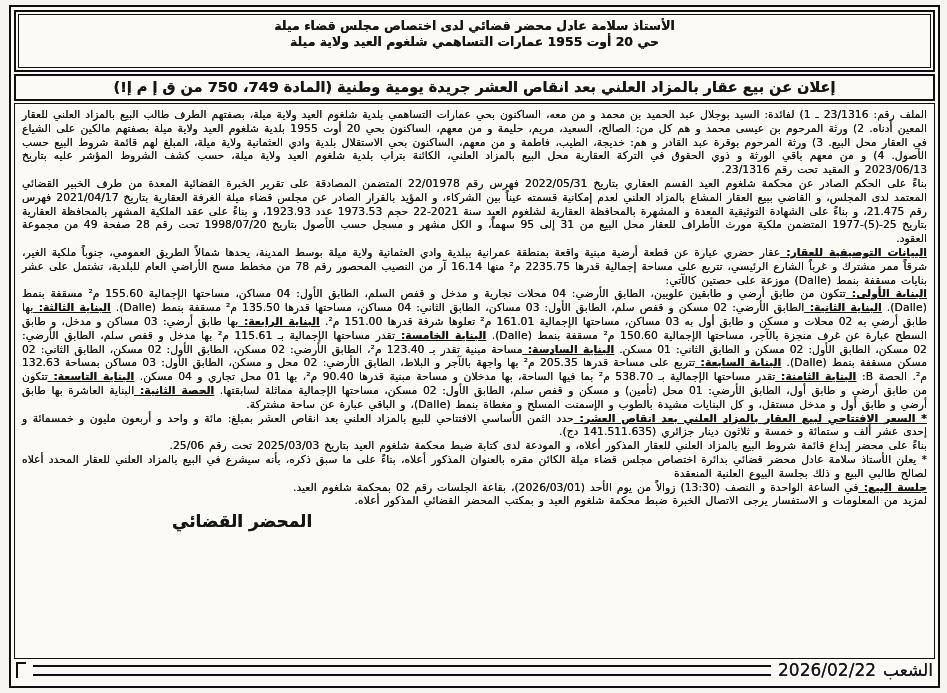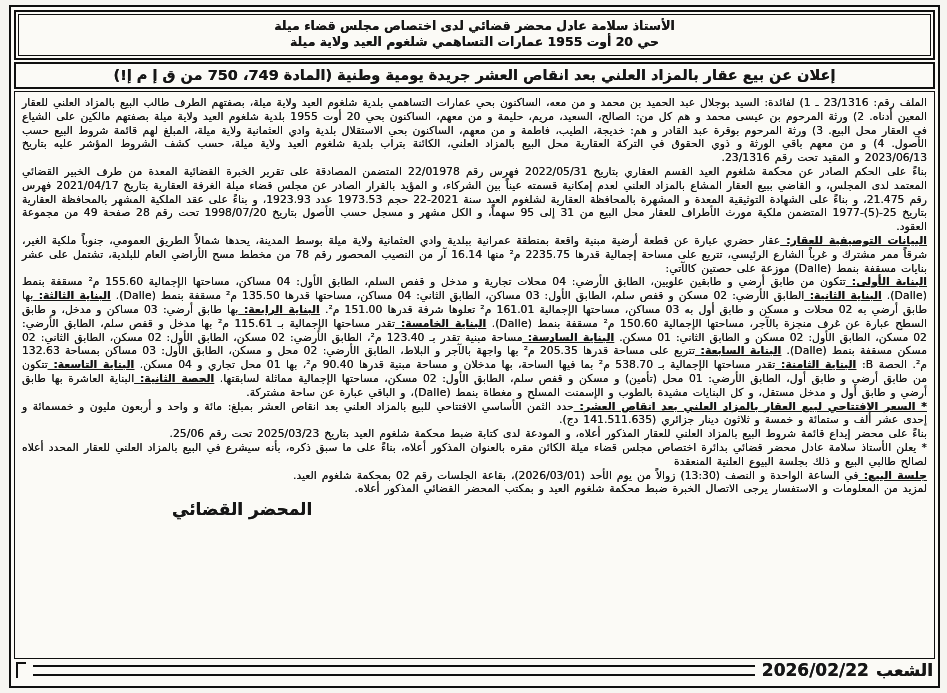--- a/index.html
+++ b/index.html
@@ -11,21 +11,21 @@
   }
   .outer-frame{
     position:absolute;left:9px;top:5px;right:7px;bottom:5px;
     border:2px solid #0f0f0f;background:#fbfaf6;
     display:flex;flex-direction:column;
   }
   .header-box{
     margin:3px 3px 2px;border:2px solid #0f0f0f;padding:2px;
   }
   .header-box-inner{
-    border:1px solid #0f0f0f;text-align:center;padding:3px 4px 5px;
+    border:1px solid #0f0f0f;text-align:center;padding:3px 4px 17px;
   }
   .header-line{
     font-weight:bold;font-size:12.5px;line-height:16px;
     text-shadow:0 0 .4px #222;
   }
   .title-box{
     margin:0 3px 2px;border:2px solid #0f0f0f;
     text-align:center;font-weight:bold;font-size:14.5px;
     padding:3px 18px 4px;letter-spacing:.2px;
     text-shadow:0 0 .5px #222;
@@ -44,21 +44,21 @@
   .signature-line{
     font-weight:bold;font-size:17px;text-align:left;
     padding:3px 0 2px 150px;direction:rtl;
     text-shadow:0 0 .4px #222;
   }
   .footer-row{
     position:absolute;bottom:4px;right:5px;left:5px;height:24px;
     display:flex;direction:rtl;align-items:center;gap:7px;
   }
   .footer-text{
-    font-weight:bold;font-size:17px;white-space:nowrap;
+    font-weight:normal;font-size:17px;white-space:nowrap;
     text-shadow:0 0 .5px #111;
   }
   .footer-rule{
     flex:1;height:7px;
     border-top:2.5px solid #0f0f0f;border-bottom:2.5px solid #0f0f0f;
   }
   .footer-endcap{
     width:8px;height:14px;
     border-left:2.5px solid #0f0f0f;border-top:2.5px solid #0f0f0f;
   }
@@ -77,21 +77,21 @@
 
   <div class="title-box">إعلان عن بيع عقار بالمزاد العلني بعد انقاص العشر جريدة يومية وطنية (المادة 749، 750 من ق إ م إ!)</div>
 
   <div class="body-box">
     <div>
         <div class="para"><span class="b">الملف رقم: 23/1316 ـ </span><span>1) لفائدة: السيد بوجلال عبد الحميد بن محمد و من معه، الساكنون بحي عمارات التساهمي بلدية شلغوم العيد ولاية ميلة، بصفتهم الطرف طالب البيع بالمزاد العلني للعقار المعين أدناه. 2) ورثة المرحوم بن عيسى محمد و هم كل من: الصالح، السعيد، مريم، حليمة و من معهم، الساكنون بحي 20 أوت 1955 بلدية شلغوم العيد ولاية ميلة بصفتهم مالكين على الشياع في العقار محل البيع. 3) ورثة المرحوم بوقرة عبد القادر و هم: خديجة، الطيب، فاطمة و من معهم، الساكنون بحي الاستقلال بلدية وادي العثمانية ولاية ميلة، المبلغ لهم قائمة شروط البيع حسب الأصول. 4) و من معهم باقي الورثة و ذوي الحقوق في التركة العقارية محل البيع بالمزاد العلني، الكائنة بتراب بلدية شلغوم العيد ولاية ميلة، حسب كشف الشروط المؤشر عليه بتاريخ 2023/06/13 و المقيد تحت رقم 23/1316.</span></div>
         <div class="para"><span>بناءً على الحكم الصادر عن محكمة شلغوم العيد القسم العقاري بتاريخ 2022/05/31 فهرس رقم 22/01978 المتضمن المصادقة على تقرير الخبرة القضائية المعدة من طرف الخبير القضائي المعتمد لدى المجلس، و القاضي ببيع العقار المشاع بالمزاد العلني لعدم إمكانية قسمته عيناً بين الشركاء، و المؤيد بالقرار الصادر عن مجلس قضاء ميلة الغرفة العقارية بتاريخ 2021/04/17 فهرس رقم 21.475، و بناءً على الشهادة التوثيقية المعدة و المشهرة بالمحافظة العقارية لشلغوم العيد سنة 2021-22 حجم 1973.53 عدد 1923.93، و بناءً على عقد الملكية المشهر بالمحافظة العقارية بتاريخ 25-(5)-1977 المتضمن ملكية مورث الأطراف للعقار محل البيع من 31 إلى 95 سهماً، و الكل مشهر و مسجل حسب الأصول بتاريخ 1998/07/20 تحت رقم 28 صفحة 49 من مجموعة العقود.</span></div>
         <div class="para"><span class="u">البيانات التوصيفية للعقار: </span><span>عقار حضري عبارة عن قطعة أرضية مبنية واقعة بمنطقة عمرانية ببلدية وادي العثمانية ولاية ميلة بوسط المدينة، يحدها شمالاً الطريق العمومي، جنوباً ملكية الغير، شرقاً ممر مشترك و غرباً الشارع الرئيسي، تتربع على مساحة إجمالية قدرها 2235.75 م² منها 16.14 آر من النصيب المحصور رقم 78 من مخطط مسح الأراضي العام للبلدية، تشتمل على عشر بنايات مسقفة بنمط (Dalle) موزعة على حصتين كالآتي:</span></div>
         <div class="para"><span class="u">البناية الأولى: </span><span>تتكون من طابق أرضي و طابقين علويين، الطابق الأرضي: 04 محلات تجارية و مدخل و قفص السلم، الطابق الأول: 04 مساكن، مساحتها الإجمالية 155.60 م² مسقفة بنمط (Dalle). </span><span class="u">البناية الثانية: </span><span>الطابق الأرضي: 02 مسكن و قفص سلم، الطابق الأول: 03 مساكن، الطابق الثاني: 04 مساكن، مساحتها قدرها 135.50 م² مسقفة بنمط (Dalle). </span><span class="u">البناية الثالثة: </span><span>بها طابق أرضي به 02 محلات و مسكن و طابق أول به 03 مساكن، مساحتها الإجمالية 161.01 م² تعلوها شرفة قدرها 151.00 م². </span><span class="u">البناية الرابعة: </span><span>بها طابق أرضي: 03 مساكن و مدخل، و طابق السطح عبارة عن غرف منجزة بالآجر، مساحتها الإجمالية 150.60 م² مسقفة بنمط (Dalle). </span><span class="u">البناية الخامسة: </span><span>تقدر مساحتها الإجمالية بـ 115.61 م² بها مدخل و قفص سلم، الطابق الأرضي: 02 مسكن، الطابق الأول: 02 مسكن و الطابق الثاني: 01 مسكن. </span><span class="u">البناية السادسة: </span><span>مساحة مبنية تقدر بـ 123.40 م²، الطابق الأرضي: 02 مسكن، الطابق الأول: 02 مسكن، الطابق الثاني: 02 مسكن مسقفة بنمط (Dalle). </span><span class="u">البناية السابعة: </span><span>تتربع على مساحة قدرها 205.35 م² بها واجهة بالآجر و البلاط، الطابق الأرضي: 02 محل و مسكن، الطابق الأول: 03 مساكن بمساحة 132.63 م². </span><span class="b">الحصة B: </span><span class="u">البناية الثامنة: </span><span>تقدر مساحتها الإجمالية بـ 538.70 م² بما فيها الساحة، بها مدخلان و مساحة مبنية قدرها 90.40 م²، بها 01 محل تجاري و 04 مسكن. </span><span class="u">البناية التاسعة: </span><span>تتكون من طابق أرضي و طابق أول، الطابق الأرضي: 01 محل (تأمين) و مسكن و قفص سلم، الطابق الأول: 02 مسكن، مساحتها الإجمالية مماثلة لسابقتها. </span><span class="u">الحصة الثانية: </span><span>البناية العاشرة بها طابق أرضي و طابق أول و مدخل مستقل، و كل البنايات مشيدة بالطوب و الإسمنت المسلح و مغطاة بنمط (Dalle)، و الباقي عبارة عن ساحة مشتركة.</span></div>
         <div class="para"><span class="u">* السعر الافتتاحي لبيع العقار بالمزاد العلني بعد انقاص العشر: </span><span>حدد الثمن الأساسي الافتتاحي للبيع بالمزاد العلني بعد انقاص العشر بمبلغ: مائة و واحد و أربعون مليون و خمسمائة و إحدى عشر ألف و ستمائة و خمسة و ثلاثون دينار جزائري </span><span class="b">(141.511.635 دج).</span></div>
-        <div class="para"><span>بناءً على محضر إيداع قائمة شروط البيع بالمزاد العلني للعقار المذكور أعلاه، و المودعة لدى كتابة ضبط محكمة شلغوم العيد بتاريخ 2025/03/23 تحت رقم 25/06.</span></div>
+        <div class="para"><span>بناءً على محضر إيداع قائمة شروط البيع بالمزاد العلني للعقار المذكور أعلاه، و المودعة لدى كتابة ضبط محكمة شلغوم العيد بتاريخ 2025/03/03 تحت رقم 25/06.</span></div>
         <div class="para"><span class="b">* يعلن الأستاذ سلامة عادل محضر قضائي بدائرة اختصاص مجلس قضاء ميلة </span><span>الكائن مقره بالعنوان المذكور أعلاه، بناءً على ما سبق ذكره، بأنه سيشرع في البيع بالمزاد العلني للعقار المحدد أعلاه لصالح طالبي البيع و ذلك بجلسة البيوع العلنية المنعقدة</span></div>
         <div class="para"><span class="u">جلسة البيع: </span><span>في الساعة الواحدة و النصف </span><span class="b">(13:30)</span><span> زوالاً من يوم الأحد </span><span class="b">(2026/03/01)</span><span>، بقاعة الجلسات رقم 02 بمحكمة شلغوم العيد.</span></div>
         <div class="para"><span>لمزيد من المعلومات و الاستفسار يرجى الاتصال الخبرة ضبط محكمة شلغوم العيد و بمكتب المحضر القضائي المذكور أعلاه.</span></div>
       </div>
     <div class="signature-line">المحضر القضائي</div>
   </div>
 
   <div class="footer-row">
     <span class="footer-text">الشعب</span>
     <span class="footer-text">2026/02/22</span>

